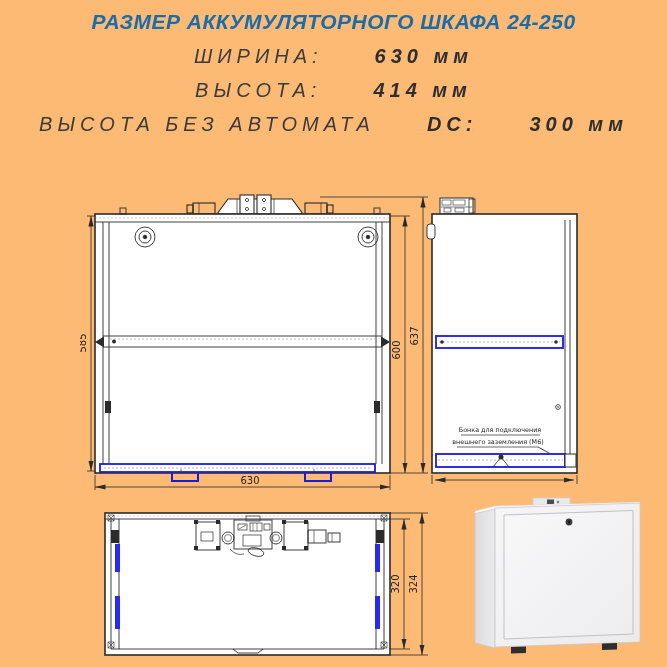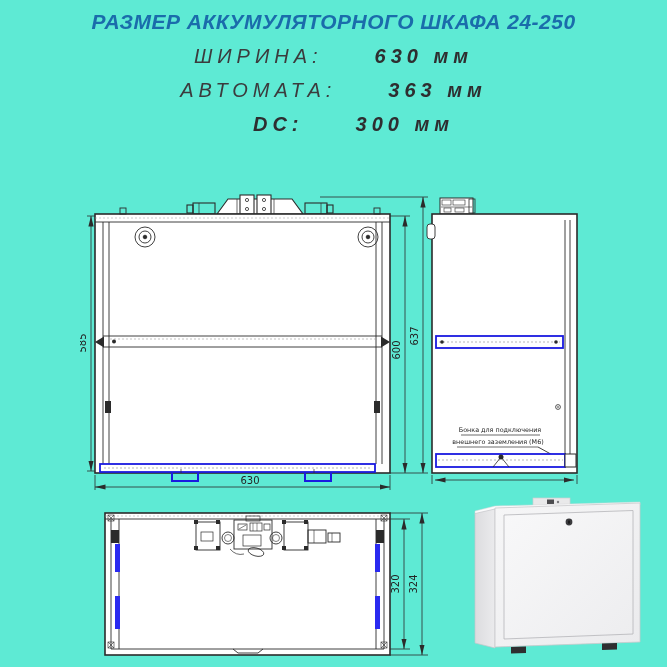--- a/index.html
+++ b/index.html
@@ -1,18 +1,18 @@
 <!DOCTYPE html>
 <html><head>
 <meta charset="utf-8">
 <style>
   * { box-sizing: border-box; }
   html,body { margin:0; padding:0; background:#fff; }
   .canvas {
-    position:relative; width:667px; height:667px; background:#5eead4;
+    position:relative; width:667px; height:667px; background:#fdba74;
     font-family:"Liberation Sans", sans-serif; overflow:hidden;
   }
   .header { position:absolute; top:0; left:0; width:667px; text-align:center; }
   .title {
     margin:10px 0 4px; font-size:21px; font-weight:bold; font-style:italic;
     color:#1a6cab; letter-spacing:0.5px;
   }
   .spec-line {
     display:flex; justify-content:center; align-items:center; gap:12px;
     font-style:italic; font-size:20px; color:#3b3b3d; letter-spacing:5px;
@@ -34,25 +34,26 @@
 <div class="canvas">
 
   <div class="header">
     <div class="title">РАЗМЕР АККУМУЛЯТОРНОГО ШКАФА 24-250</div>
     <div class="spec-line">
       <span class="spec-label">ШИРИНА:</span>
 
       <span class="spec-value">630 мм</span>
     </div>
     <div class="spec-line">
-      <span class="spec-label">АВТОМАТА:</span>
-
-      <span class="spec-value">363 мм</span>
+      <span class="spec-label">ВЫСОТА:</span>
+
+      <span class="spec-value">414 мм</span>
     </div>
     <div class="spec-line">
+      <span class="spec-label">ВЫСОТА БЕЗ АВТОМАТА</span>
       <span class="spec-mid">DC:</span>
       <span class="spec-value">300 мм</span>
     </div>
   </div>
 
   <svg id="front-svg" width="350" height="315" viewBox="0 0 350 315">
     <defs>
       <marker id="arrF" markerWidth="11" markerHeight="8" refX="10.5" refY="4" orient="auto-start-reverse" markerUnits="userSpaceOnUse">
         <polygon points="10.5,4 0,1.4 0,6.6" fill="#2b2b2b"></polygon>
       </marker>

